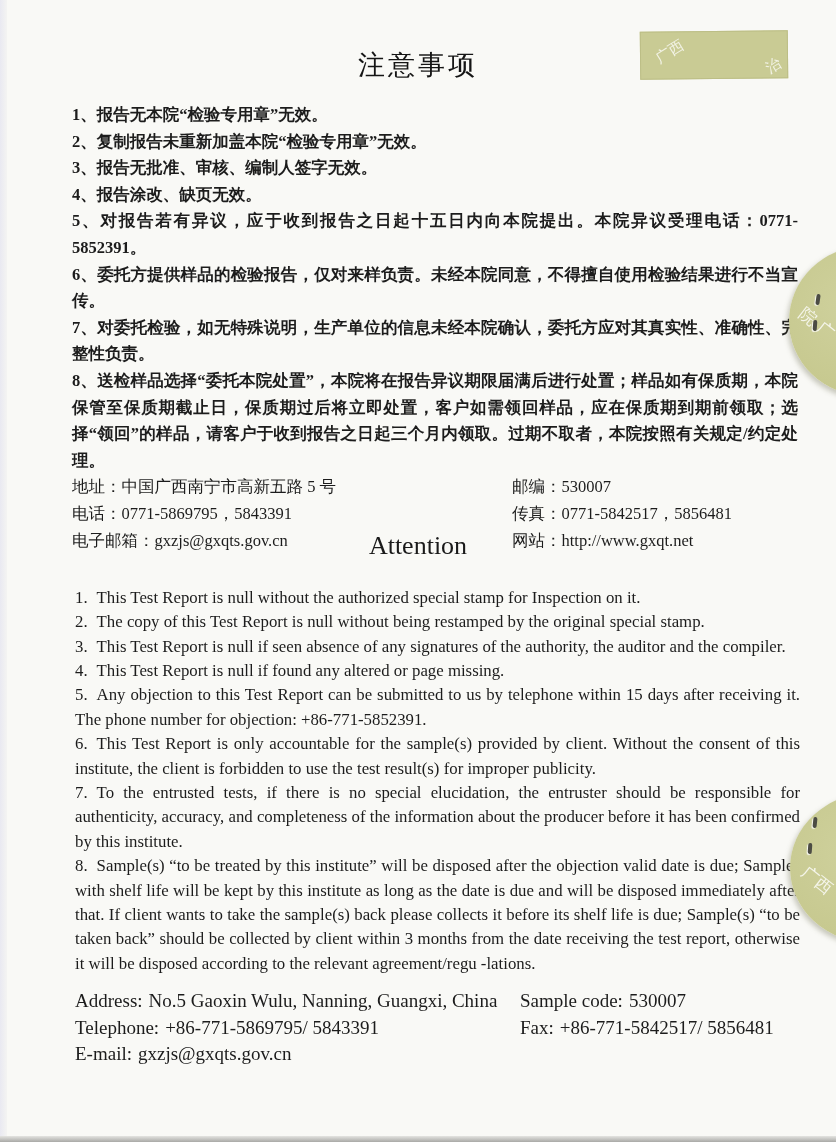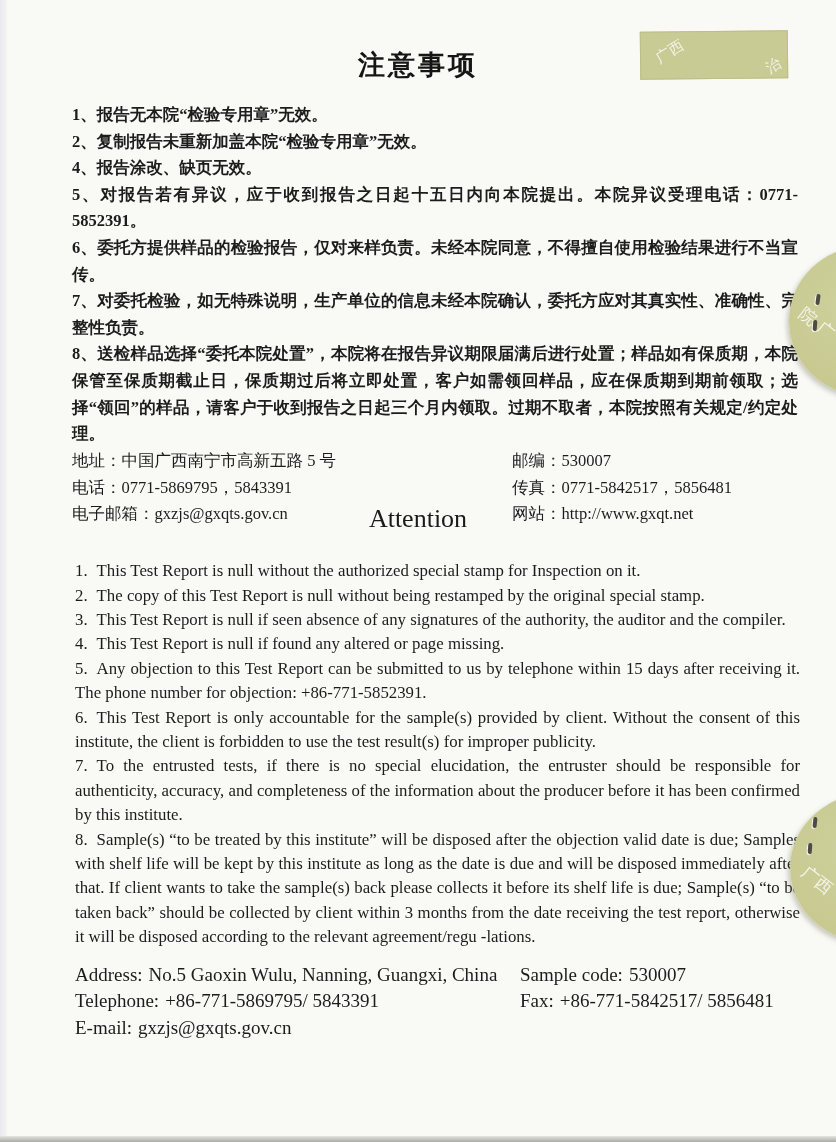--- a/index.html
+++ b/index.html
@@ -10,21 +10,21 @@
     color:#1c1c1c;
   }
   .scan{position:relative;width:836px;height:1142px;overflow:hidden;}
   .edge-left{position:absolute;left:0;top:0;width:7px;height:100%;
     background:linear-gradient(to right,#e9e9f1,#f4f4f2);}
   .edge-bottom{position:absolute;left:0;bottom:0;width:100%;height:6px;
     background:linear-gradient(to bottom,#e4e4e1,#a9a9a6);}
   .title-zh{
     margin:0;padding-top:47px;text-align:center;
     font-family:"DejaVu Sans","Liberation Sans",sans-serif;
-    font-size:27px;font-weight:700;letter-spacing:3px;color:#151515;
+    font-size:27px;font-weight:400;letter-spacing:3px;color:#151515;
   }
   .sticker{
     position:absolute;left:640px;top:31px;width:146px;height:46px;
     background:#c9cb94;border:1px solid #bcbe86;
     transform:rotate(-.6deg);overflow:hidden;
   }
   .sticker .wm{position:absolute;color:rgba(255,255,255,.75);
     font-family:"DejaVu Sans",sans-serif;font-size:15px;white-space:nowrap;}
   .sticker .wm1{left:14px;top:10px;transform:rotate(-31deg);}
   .sticker .wm2{right:6px;bottom:2px;transform:rotate(-31deg);}
@@ -86,20 +86,21 @@
     <span class="wm">广西</span>
   </div>
   <div class="staple st1"></div>
   <div class="staple st2"></div>
   <div class="staple st3"></div>
   <div class="staple st4"></div>
 
   <section class="zh-list">
     <p><span>1、</span><span>报告无本院“检验专用章”无效。</span></p>
     <p><span>2、</span><span>复制报告未重新加盖本院“检验专用章”无效。</span></p>
+    <p><span>3、</span><span>报告无批准、审核、编制人签字无效。</span></p>
     <p><span>4、</span><span>报告涂改、缺页无效。</span></p>
     <p><span>5、</span><span>对报告若有异议，应于收到报告之日起十五日内向本院提出。本院异议受理电话：0771-5852391。</span></p>
     <p><span>6、</span><span>委托方提供样品的检验报告，仅对来样负责。未经本院同意，不得擅自使用检验结果进行不当宣传。</span></p>
     <p><span>7、</span><span>对委托检验，如无特殊说明，生产单位的信息未经本院确认，委托方应对其真实性、准确性、完整性负责。</span></p>
     <p><span>8、</span><span>送检样品选择“委托本院处置”，本院将在报告异议期限届满后进行处置；样品如有保质期，本院保管至保质期截止日，保质期过后将立即处置，客户如需领回样品，应在保质期到期前领取；选择“领回”的样品，请客户于收到报告之日起三个月内领取。过期不取者，本院按照有关规定/约定处理。</span></p>
   </section>
 
   <section class="contacts contacts-zh">
     <div class="row">
       <div class="col-left"><span class="lbl">地址：</span><span>中国广西南宁市高新五路 5 号</span></div>

